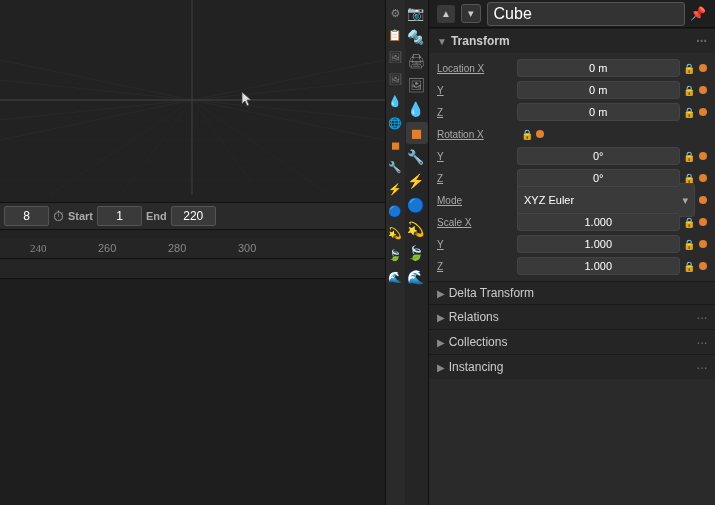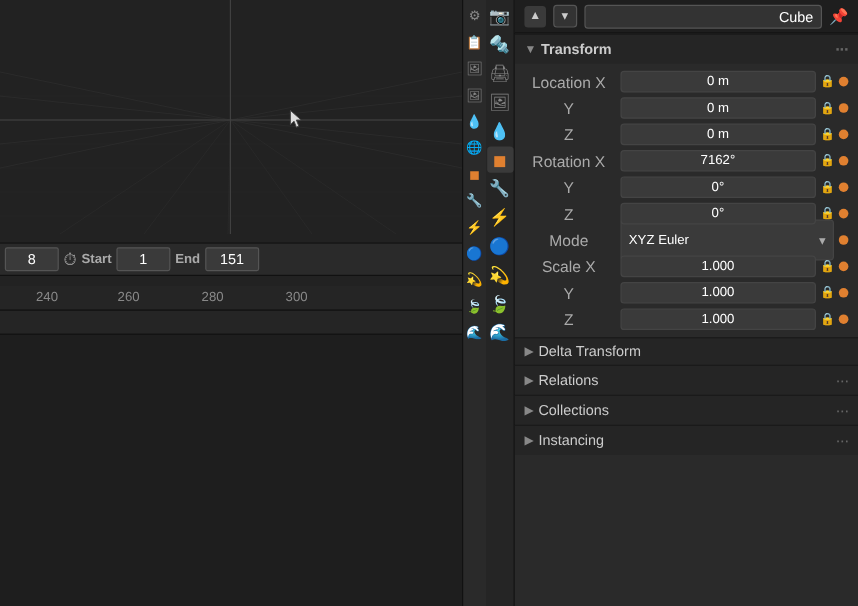--- a/index.html
+++ b/index.html
@@ -200,23 +200,22 @@
       align-items: center;
       gap: 3px;
     }
 
     .prop-header-name {
       flex: 1;
       background: #333;
       border: 1px solid #555;
       border-radius: 3px;
       padding: 2px 6px;
-      font-size: 12px;
+      font-size: 16px;
       color: #fff;
-      text-align: right;
     }
 
     .prop-header-pin {
       color: #888;
       font-size: 13px;
     }
 
     .section-header {
       background: #252525;
       padding: 4px 8px;
@@ -243,24 +242,25 @@
 
     .prop-row {
       display: flex;
       align-items: center;
       height: 22px;
       padding: 0 8px;
     }
 
     .prop-label {
       color: #aaa;
-      font-size: 13px;
-      text-align: center;
+      font-size: 10px;
+      text-align: left;
       min-width: 80px;
       padding-right: 6px;
+      text-decoration: underline;
     }
 
     .prop-field {
       flex: 1;
       height: 18px;
       background: #3a3a3a;
       border: 1px solid #444;
       border-radius: 3px;
       display: flex;
       align-items: center;
@@ -379,25 +379,25 @@
       </svg>
     </div>
   </div>
 
   <div class="timeline-bar">
     <div class="timeline-frame">8</div>
     <span class="timeline-icon">⏱</span>
     <span class="timeline-label">Start</span>
     <div class="timeline-frame">1</div>
     <span class="timeline-label">End</span>
-    <div class="timeline-frame">151</div>
+    <div class="timeline-frame">220</div>
   </div>
 
   <div class="timeline-numbers" style="position:absolute; bottom:247px; left:0; right:0; height:20px; background:#252525; display:flex; align-items:center; padding-left:4px;">
-    <span style="position:absolute; left:30px; color:#888; font-size:11px;">240</span>
+    <span style="position:absolute; left:30px; color:#888; font-size:11px;font-family:Liberation Serif, serif;">240</span>
     <span style="position:absolute; left:98px; color:#888; font-size:11px;">260</span>
     <span style="position:absolute; left:168px; color:#888; font-size:11px;">280</span>
     <span style="position:absolute; left:238px; color:#888; font-size:11px;">300</span>
     <span style="position:absolute; left:305px; color:#888; font-size:11px;margin-top:32px;">320</span>
   </div>
 
   <div class="timeline-content" style="position:absolute; bottom:0; left:0; right:0; height:247px; background:#1e1e1e; border-top:1px solid #111;">
 
     <div style="position:absolute; left:0; top:0; width:100%; height:20px; background:#252525; border-bottom:1px solid #111;"></div>
   </div>
@@ -477,21 +477,20 @@
         <span class="prop-label">Z</span>
         <div class="prop-field">0 m</div>
         <div class="prop-icons-row">
           <span class="prop-lock">🔒</span>
           <div class="prop-dot active"></div>
         </div>
       </div>
 
       <div class="prop-row">
         <span class="prop-label">Rotation X</span>
-        <div class="prop-field">7162°</div>
         <div class="prop-icons-row">
           <span class="prop-lock">🔒</span>
           <div class="prop-dot active"></div>
         </div>
       </div>
 
       <div class="prop-row">
         <span class="prop-label">Y</span>
         <div class="prop-field">0°</div>
         <div class="prop-icons-row">

